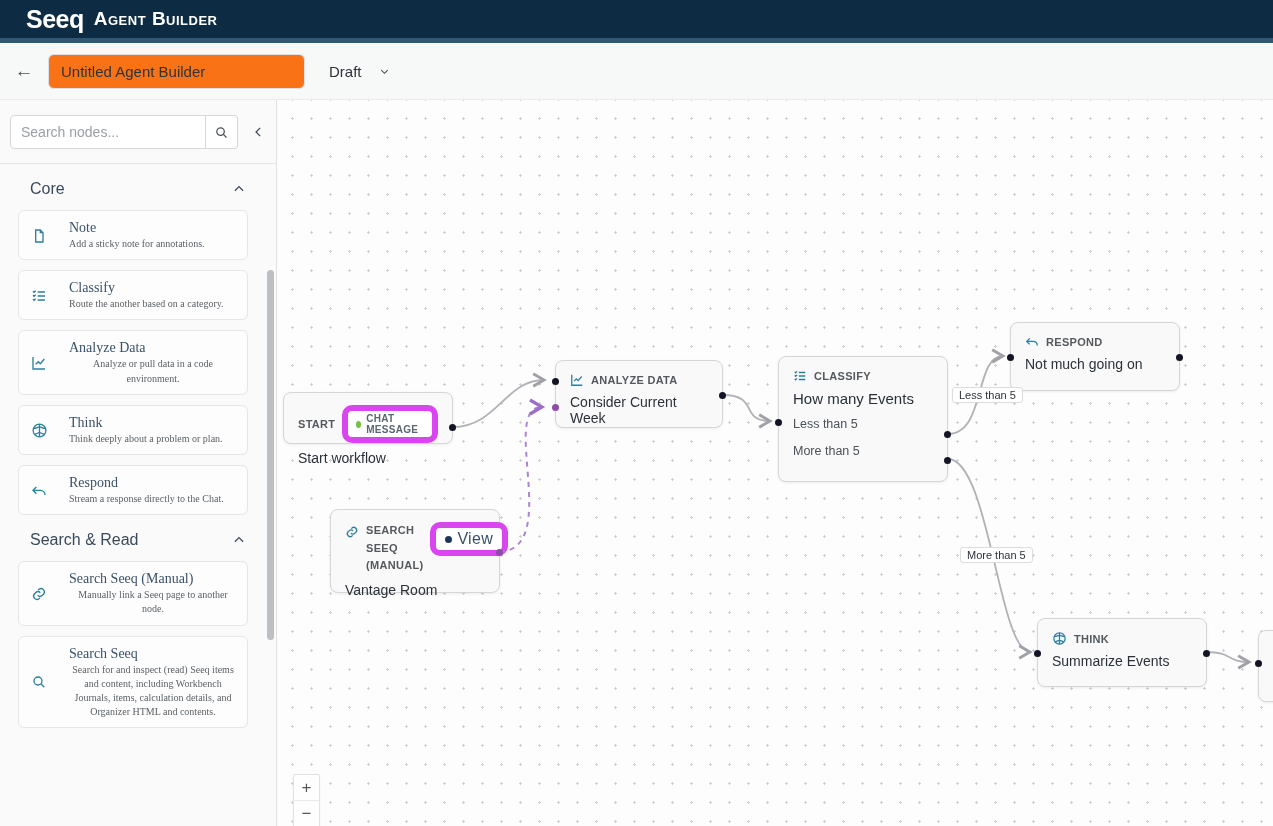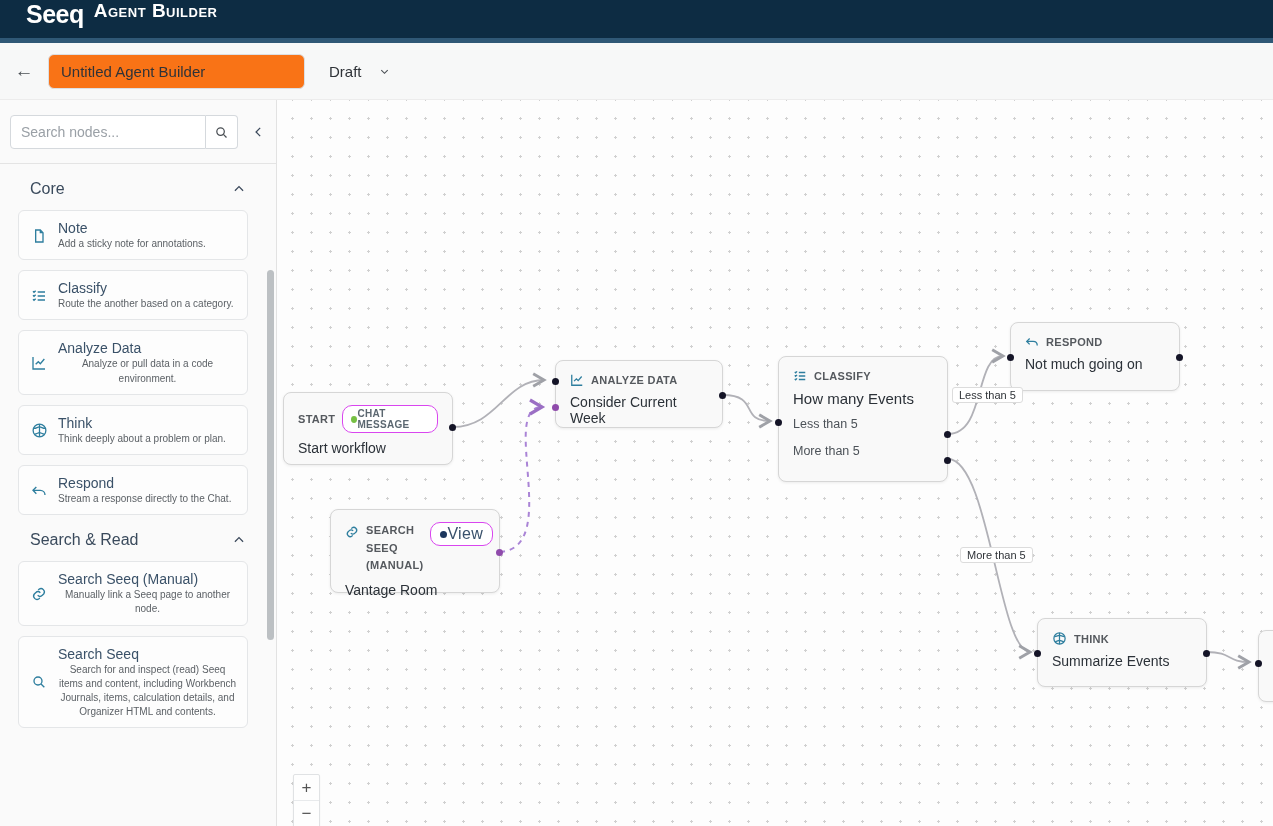--- a/index.html
+++ b/index.html
@@ -1,20 +1,20 @@
 <!DOCTYPE html>
 <html><head>
 <meta charset="utf-8">
 <style>
   * { margin:0; padding:0; box-sizing:border-box; }
   html,body { width:1273px; height:826px; overflow:hidden;
     font-family:"Liberation Sans", sans-serif; background:#fdfdfd; }
 
   
-  .navbar { height:38px; background:#0d2c43; display:flex; 
+  .navbar { height:38px; background:#0d2c43; display:flex; align-items:center;
     padding-left:26px; color:#fff; }
   .navbar .logo { font-size:25px; font-weight:700; letter-spacing:-0.5px; }
   .navbar .app-title { margin-left:10px; font-size:19px; font-weight:600;
     font-variant-caps:small-caps; letter-spacing:0.5px; }
   .nav-strip { height:5px; background:#2f5876; }
 
   
   .toolbar { height:57px; background:#f7f8f8; display:flex; align-items:center;
     border-bottom:1px solid #ececec; }
   .back-btn { width:48px; text-align:center; font-size:19px; color:#4a4f54; cursor:pointer; }
@@ -41,35 +41,35 @@
   .search-btn { width:34px; height:34px; border:1px solid #d5d9dd; border-left:none;
     background:#fff; border-radius:0 4px 4px 0; display:flex; align-items:center;
     justify-content:center; cursor:pointer; }
   .collapse-btn { margin-left:14px; display:flex; align-items:center; cursor:pointer; }
   .sb-divider { height:1px; background:#e4e4e4; margin-top:14px; }
   .sb-scroll { padding:0 0 0 0; }
   .section-hdr { display:flex; align-items:center; justify-content:space-between;
     margin:16px 30px 12px 30px; }
   .section-hdr .t { font-size:16px; color:#3a4a5c; }
   .card { margin:0 28px 10px 18px; background:#fdfdfd; border:1px solid #e4e6e8;
-    border-radius:6px; padding:9px 10px 8px 10px; display:flex; gap:9px; cursor:grab; }
+    border-radius:6px; padding:9px 10px 8px 10px; display:flex; gap:20px; cursor:grab;font-family:Liberation Serif, serif; }
   .card .ic { flex:none; width:20px; display:flex; align-items:center; justify-content:center; }
   .card .name { font-size:14px; color:#3a5168; margin-bottom:1px; }
   .card .desc { font-size:10px; color:#5c6166; line-height:1.42;text-align:center; }
   .sb-scrollbar { position:absolute; right:2px; top:170px; width:7px; height:370px;
     background:#bcc0c3; border-radius:4px; }
 
   
   .node { position:absolute; background:#f9f9f9; border:1px solid #d6d6d6;
     border-radius:8px; box-shadow:0 1px 3px rgba(0,0,0,0.07); }
   .node-hdr { display:flex; align-items:center; gap:7px; padding:12px 14px 0 14px; }
   .node-hdr .lbl { font-size:11px; font-weight:700; letter-spacing:0.3px; color:#55595e; }
   .node-body { padding:7px 14px 12px 14px; font-size:14px; color:#2b3138; }
   .node-opt { padding:0 14px 10px 14px; font-size:12.5px; color:#4c5258; }
-  .pill { display:inline-flex; align-items:center; border:1px solid #d946ef;
+  .pill { display:inline-flex; align-items:center; gap:5px; border:6px solid #d946ef;
     background:#fff; border-radius:10px; padding:2px 8px; font-size:10px; font-weight:700;
     letter-spacing:0.3px; color:#5b6770; }
   .pill .dot { width:7px; height:7px; border-radius:50%; }
   .pill.view { font-size:16px; font-weight:400; color:#39516b; padding:2px 9px; }
   .handle { position:absolute; width:7px; height:7px; border-radius:50%;
     background:#141427; z-index:3; cursor:crosshair; }
   .handle.purple { background:#8f4bab; }
   .edge-label { position:absolute; background:#fff; border:1px solid #dcdcdc;
     border-radius:3px; padding:1px 6px; font-size:11px; color:#2f3338; z-index:2; }
   .edges { position:absolute; left:0; top:0; width:996px; height:726px; z-index:1; }
@@ -258,21 +258,21 @@
         </marker>
       </defs>
       <path d="M176,327 C220,327 228,280 267,280" fill="none" stroke="#b1b1b7" stroke-width="1.8" marker-end="url(#arrow-gray)"></path>
       <path d="M223,452 C285,448 222,307 265,307" fill="none" stroke="#aa84d6" stroke-width="2" stroke-dasharray="5 5" marker-end="url(#arrow-purple)"></path>
       <path d="M446,295 C483,295 462,321 493,321" fill="none" stroke="#b1b1b7" stroke-width="1.8" marker-end="url(#arrow-gray)"></path>
       <path d="M671,334 C709,334 697,256 726,256" fill="none" stroke="#b1b1b7" stroke-width="1.8" marker-end="url(#arrow-gray)"></path>
       <path d="M671,359 C712,359 722,552 753,552" fill="none" stroke="#b1b1b7" stroke-width="1.8" marker-end="url(#arrow-gray)"></path>
       <path d="M930,552 C955,552 950,562 972,562" fill="none" stroke="#b1b1b7" stroke-width="1.8" marker-end="url(#arrow-gray)"></path>
     </svg>
 
-    <div class="node" style="left:6px; top:292px; width:170px; height:73px;">
+    <div class="node" style="left:6px; top:292px; width:170px; height:52px;">
       <div class="node-hdr">
         <span class="lbl">START</span>
         <span class="pill">
           <span class="dot" style="background:#76c043"></span>
           <span>CHAT MESSAGE</span>
         </span>
       </div>
       <div class="node-body">Start workflow</div>
       <span class="handle" style="right:-4px; top:31px;"></span>
     </div>

